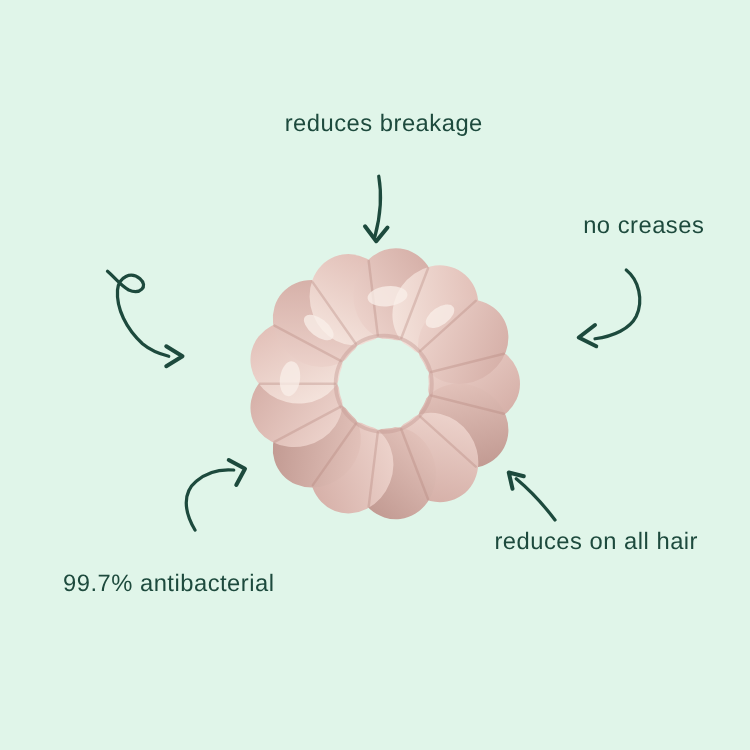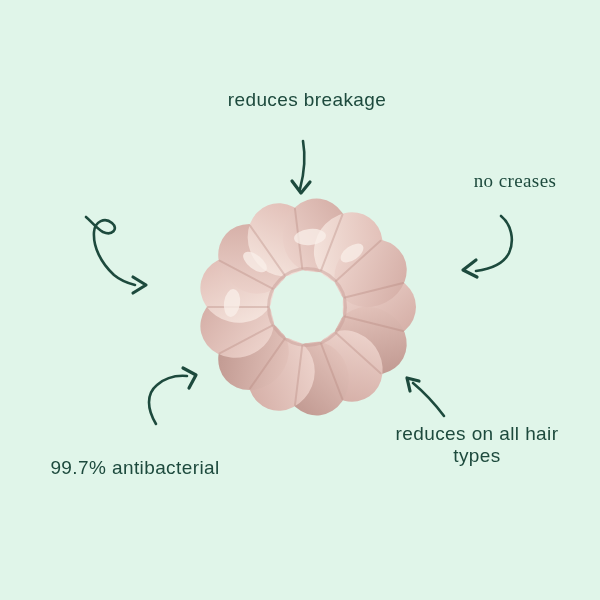--- a/index.html
+++ b/index.html
@@ -10,21 +10,21 @@
     overflow:hidden;
     font-family:"Liberation Sans", sans-serif;
   }
   .art{position:absolute;left:0;top:0;}
   .callout{
     position:absolute;
     color:#1d4a3d;
     font-size:19px;
     line-height:22px;
     letter-spacing:0.4px;
-    text-align:center;
+    text-align:left;
     transform:translateX(-50%);
     white-space:nowrap;
     font-weight:500;
   }
   .callout .ln{display:block;}
 </style>
 </head>
 <body>
 
 <div class="canvas">
@@ -108,26 +108,25 @@
         <path stroke-width="3.2" d="M 419,381 L 407,378 L 410,391"></path>
       </g>
     </g>
   </svg>
 
   <div class="callout" style="left:307px;top:89px;">
     <span class="ln">reduces breakage</span>
   </div>
 
 
-  <div class="callout" style="left:515px;top:170px;font-family:Liberation Serif, serif;">
+  <div class="callout" style="left:515px;top:170px;">
     <span class="ln">no creases</span>
   </div>
 
   <div class="callout" style="left:135px;top:447px;margin-top:10px;">
     <span class="ln">99.7% antibacterial</span>
   </div>
 
   <div class="callout" style="left:477px;top:423px;">
     <span class="ln">reduces on all hair</span>
-    <span class="ln">types</span>
   </div>
 
 </div>
 
 </body></html>

